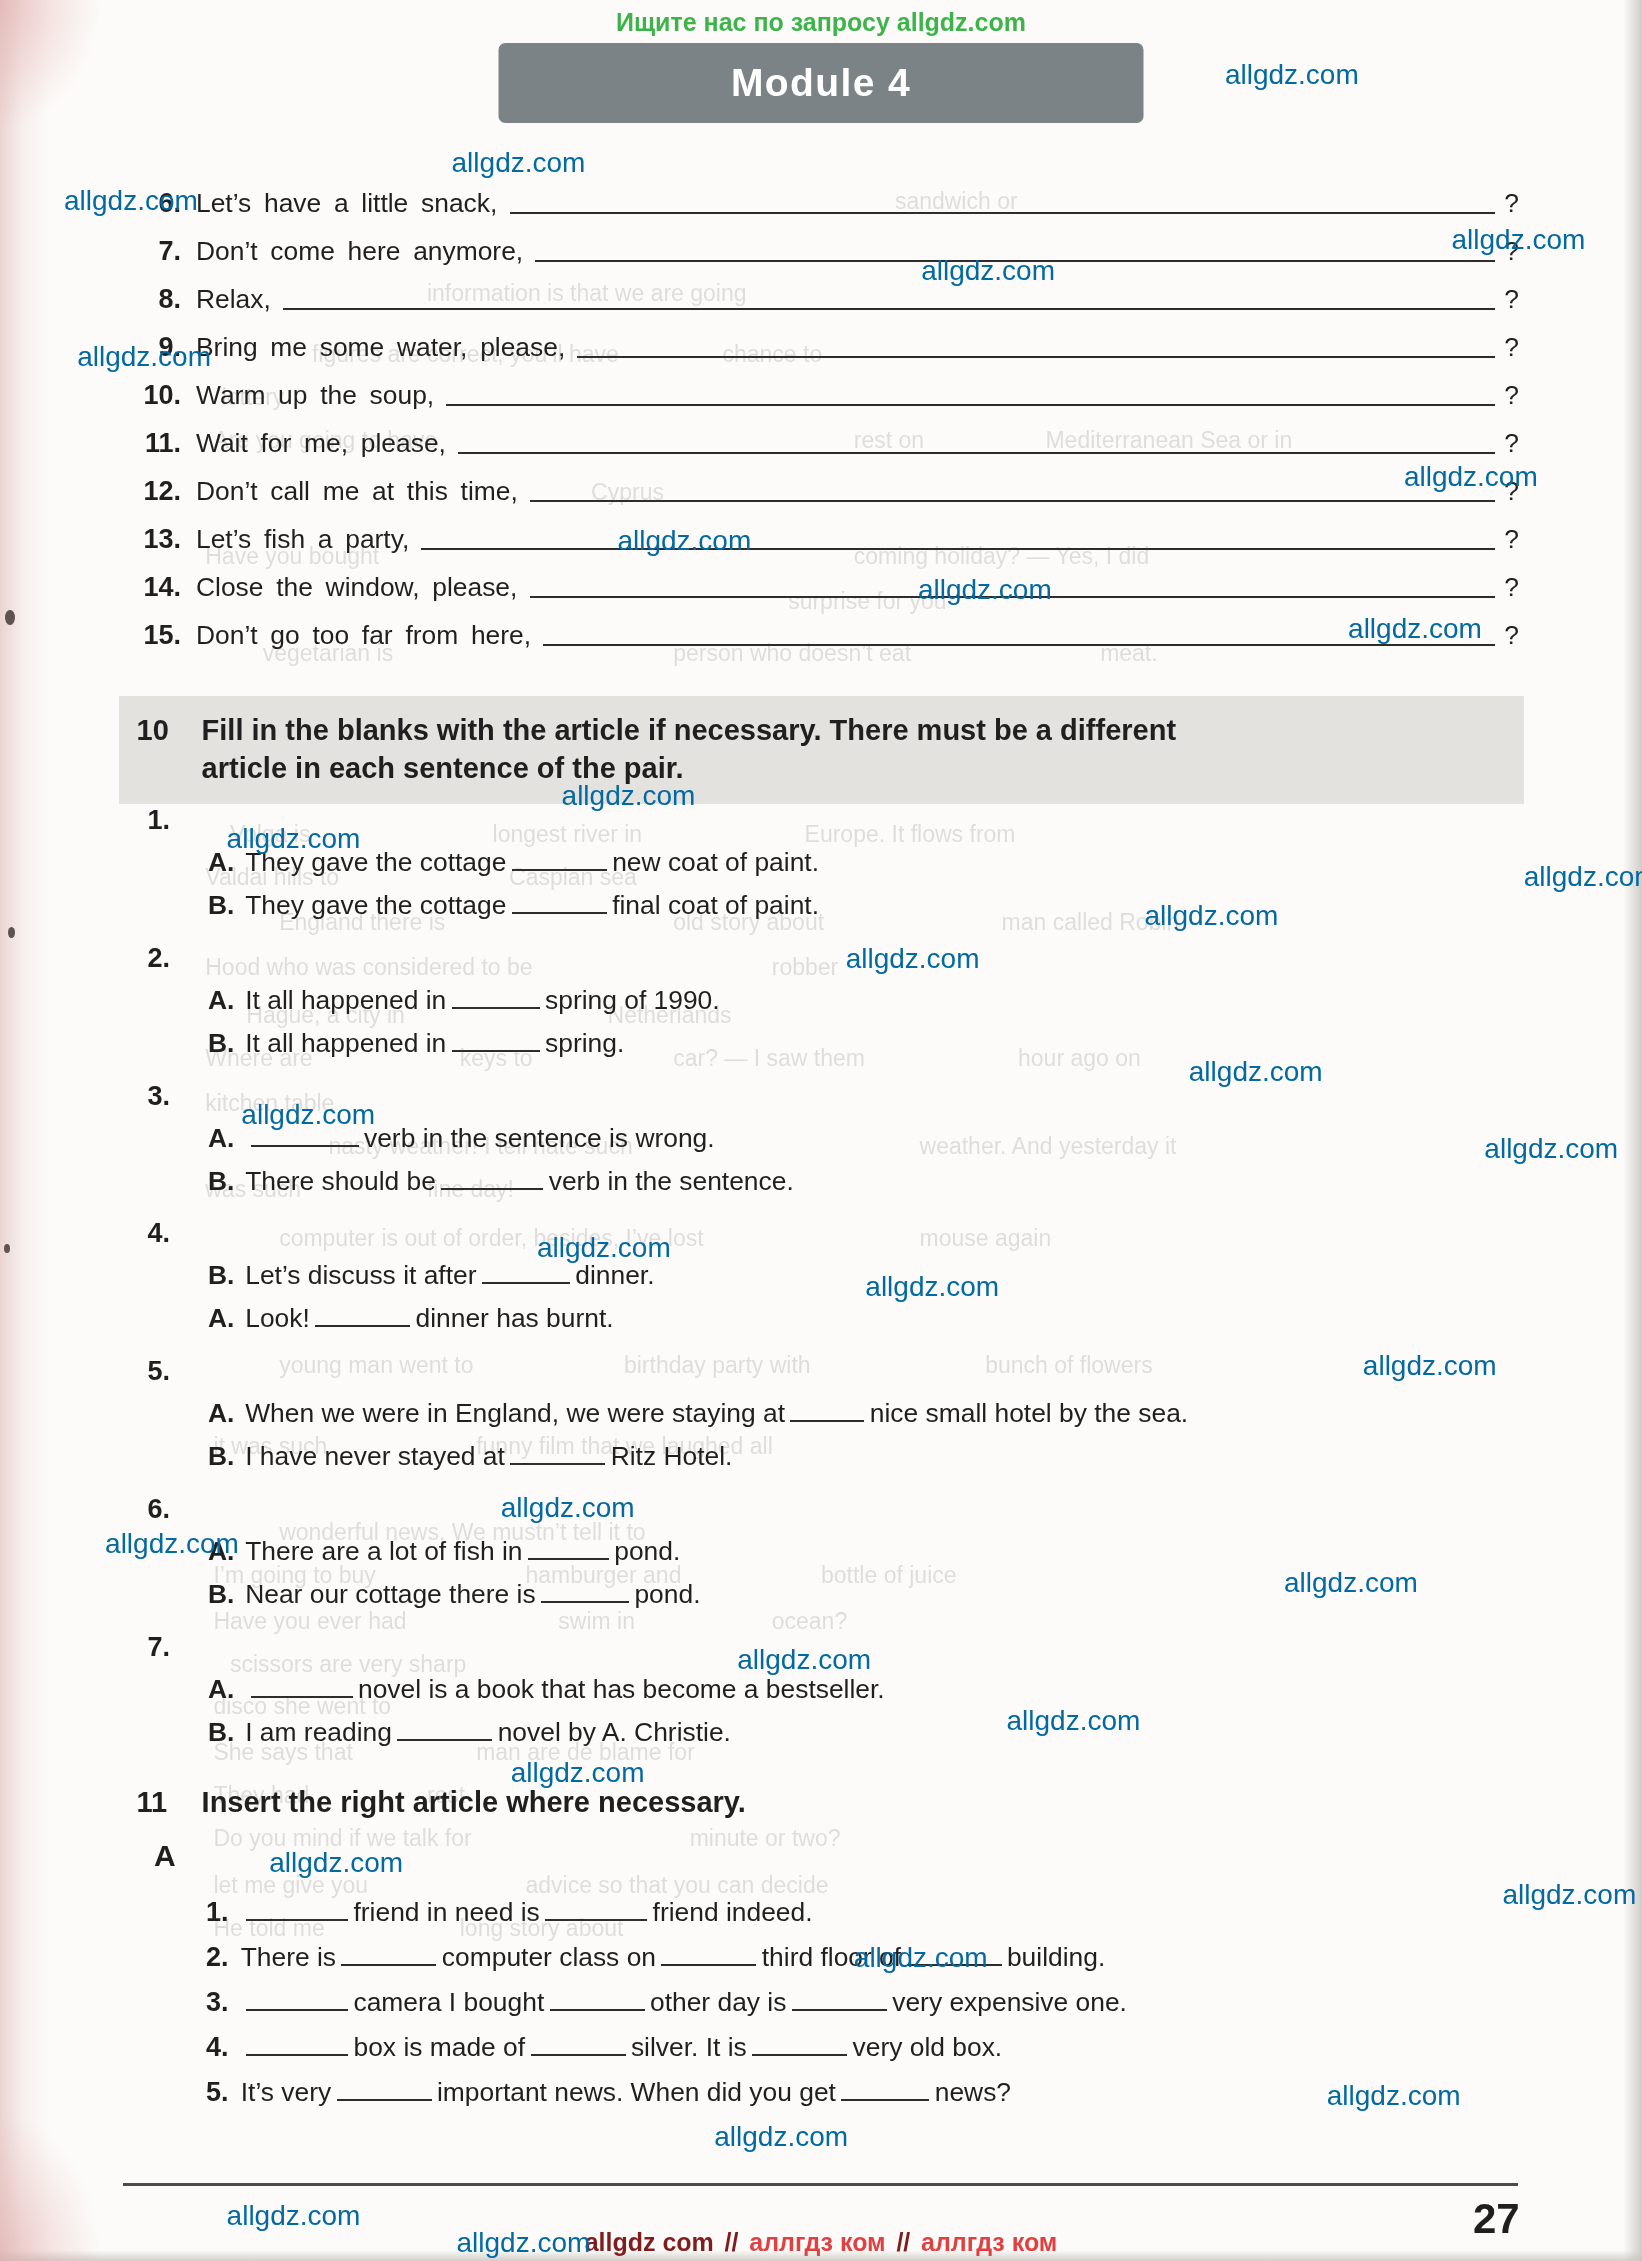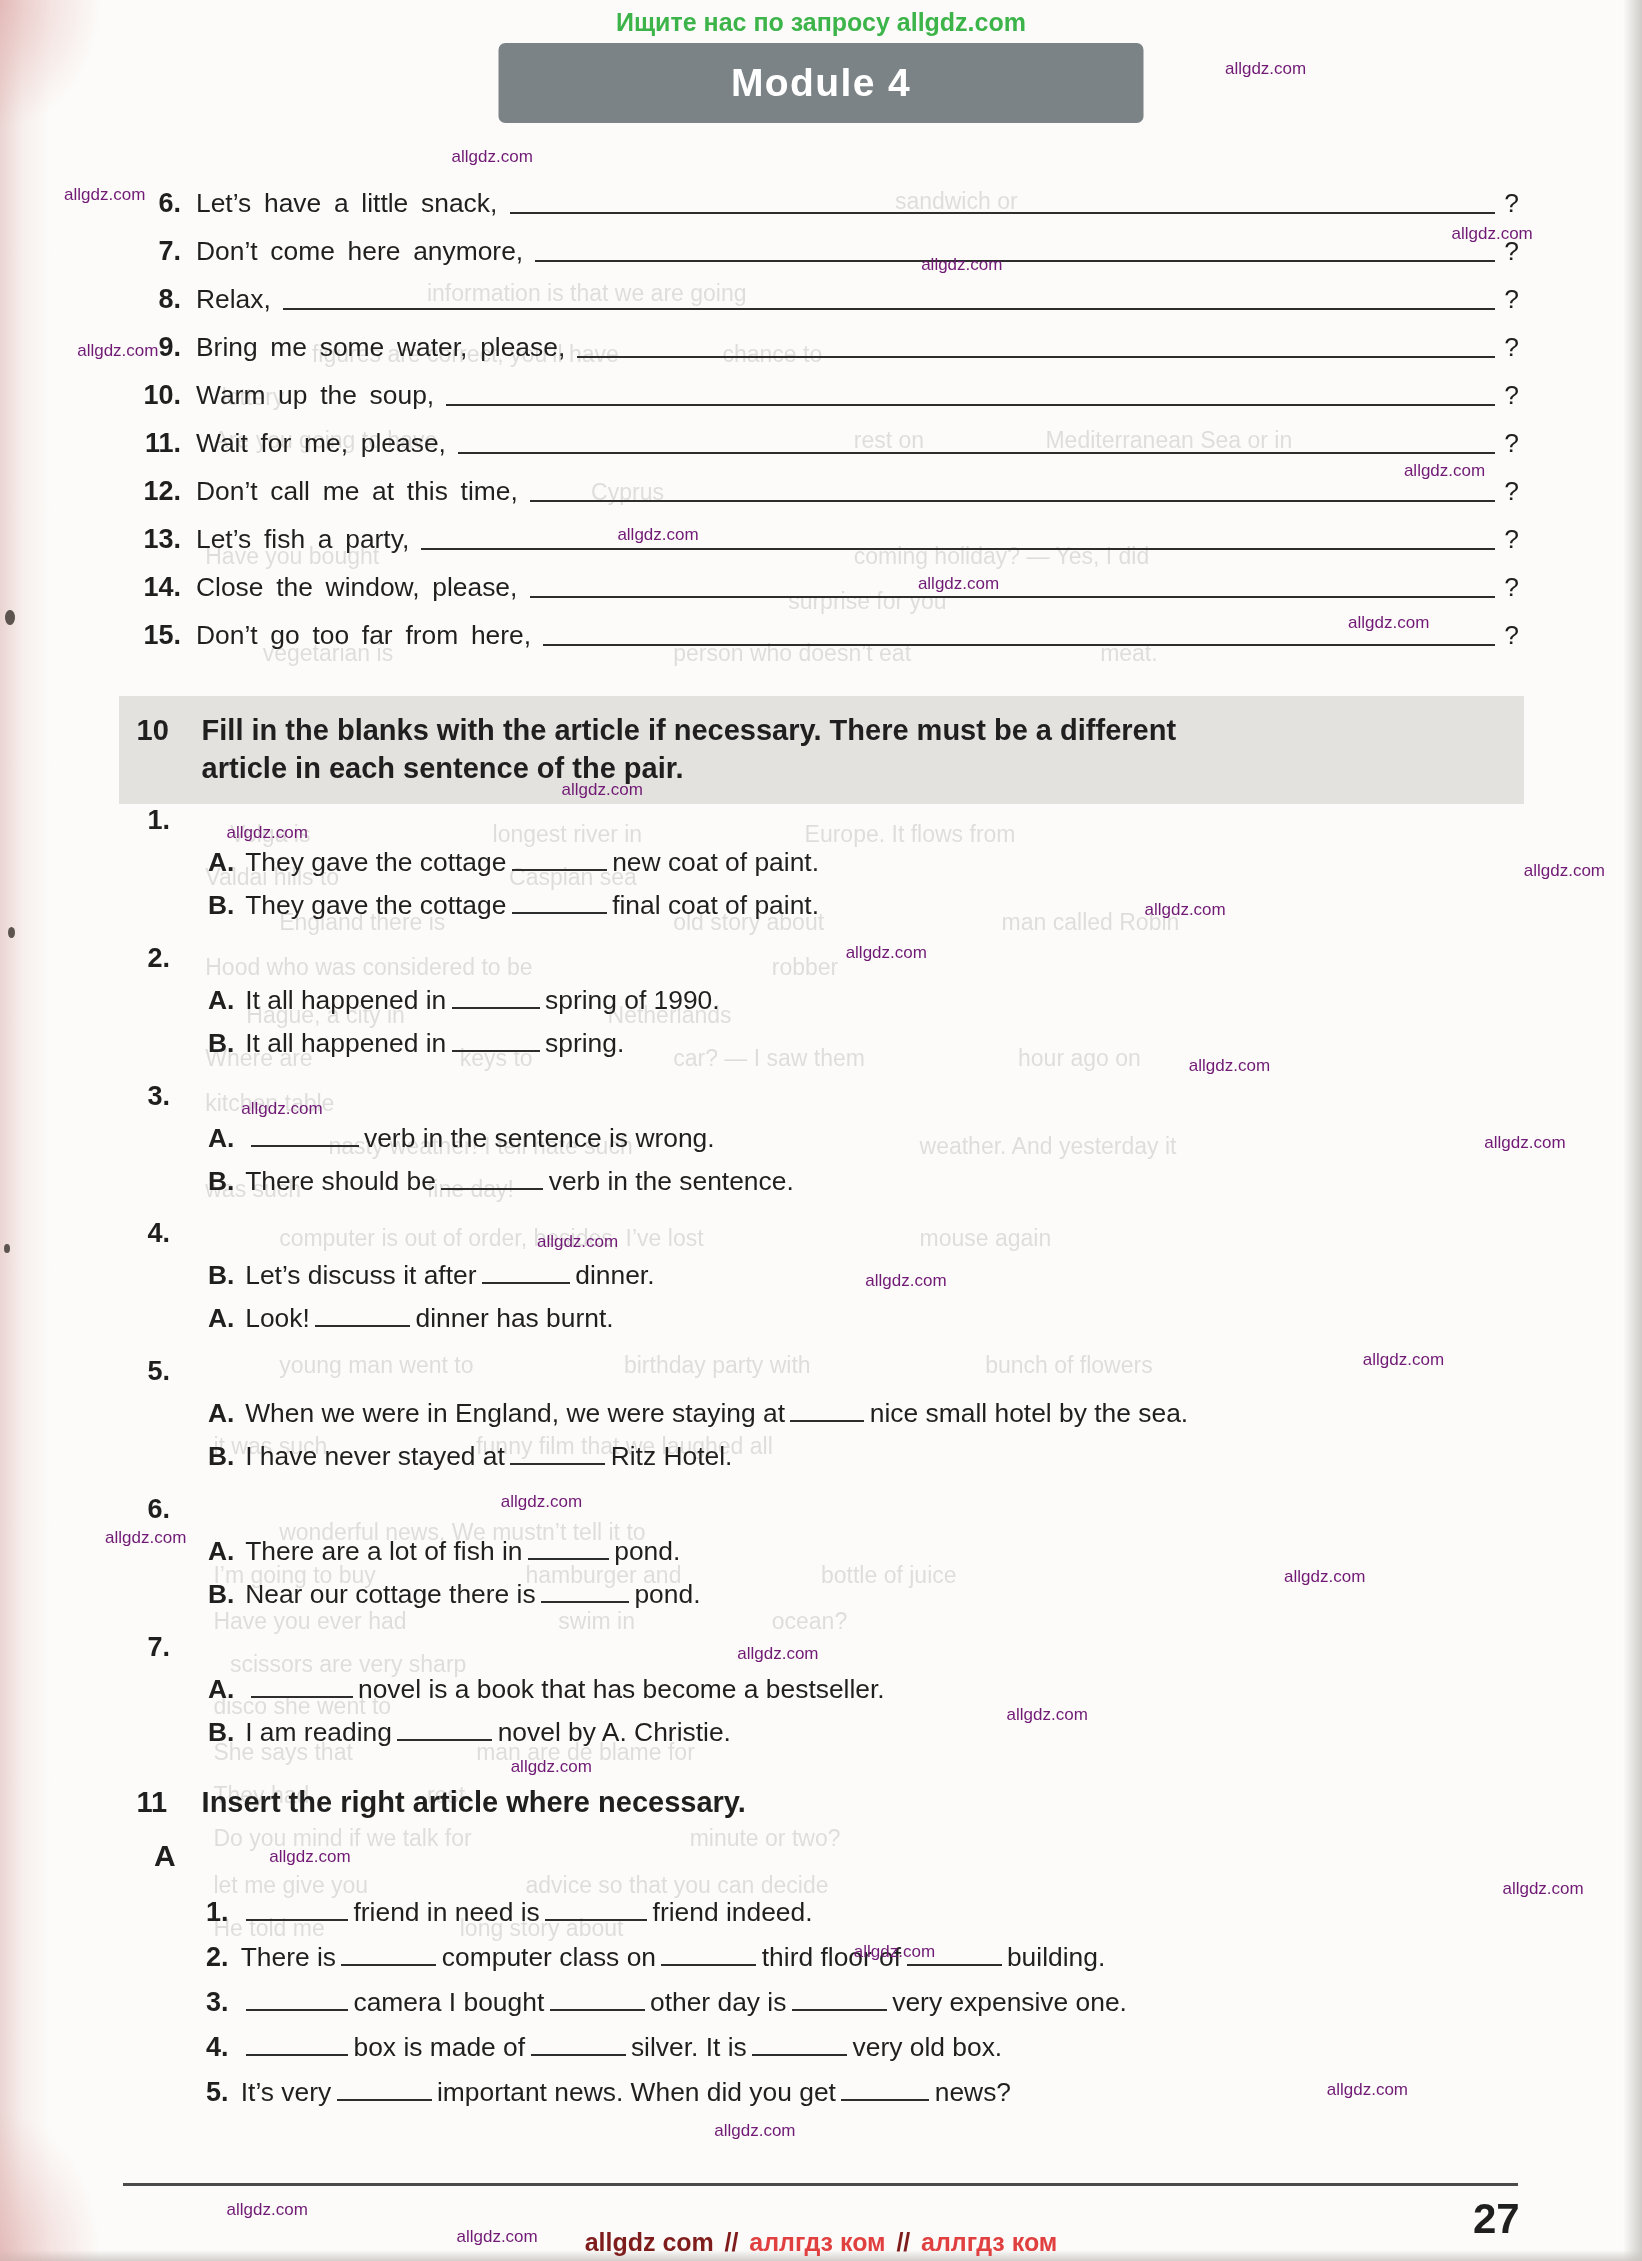--- a/index.html
+++ b/index.html
@@ -63,21 +63,21 @@
   .x11num { font-weight:bold; margin-right:12.2px; font-size:27px; }
 
   .bottom-rule { position:absolute; top:2183px; left:123px; width:1395px; height:2.7px; background:#4b4b4b; z-index:4; }
   .page-number { position:absolute; top:2195px; left:1473px; font-size:42px; font-weight:bold; z-index:4; }
 
   .footer-sites { position:absolute; bottom:4.1px; width:100%; text-align:center; font-size:25px; font-weight:bold; z-index:5; }
   .f-blue { color:#7f1d1d; }
   .f-red  { color:#e04040; }
   .footer-sites span { margin:0 5.4px; }
 
-  .wm { position:absolute; font-size:17px; color:#701a75; white-space:nowrap; z-index:6; }
+  .wm { position:absolute; font-size:28px; color:#0369a1; white-space:nowrap; z-index:6; }
   .bt { position:absolute; font-size:23px; color:#6b6b6b; opacity:0.20; white-space:nowrap; z-index:3; }
 </style>
 </head>
 <body>
 
 <div class="page">
   <div class="edge-left"></div>
   <div class="edge-right"></div>
   <div class="edge-bottom"></div>
   <div class="corner-tl"></div>

